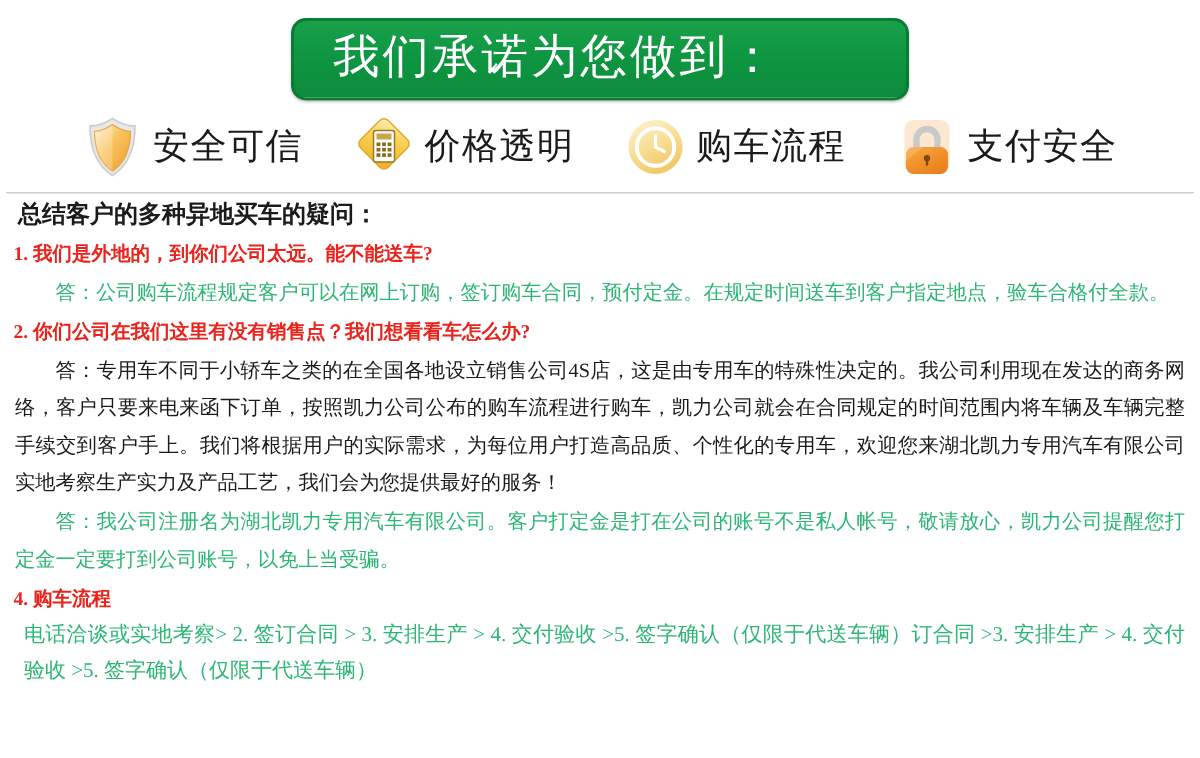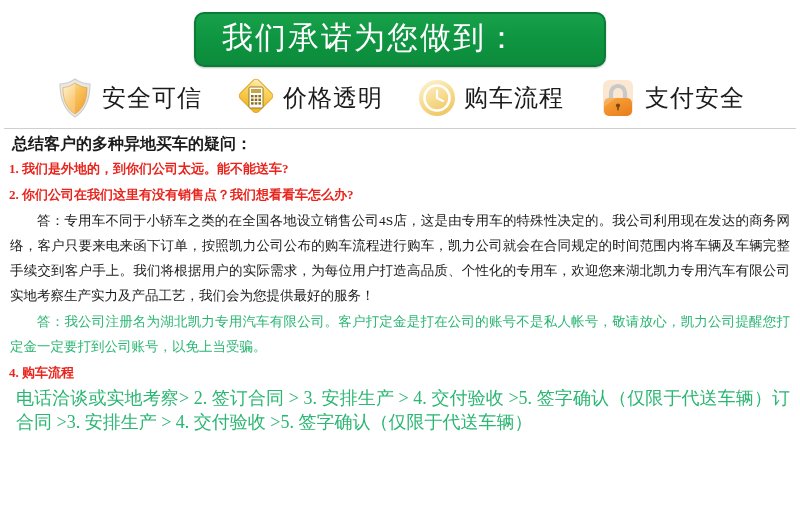--- a/index.html
+++ b/index.html
@@ -98,21 +98,21 @@
     color: #2bb673;
     text-align: justify;
     text-indent: 2em;
     padding: 0 4px 0 4px;
     margin-top: 1px;
   }
   .a.black {
     color: #1b1b1b;
   }
   .flow {
-    font-size: 18px;
+    font-size: 14px;
     line-height: 24px;
     color: #2bb673;
     text-align: justify;
     padding: 0 4px 0 10px;
     margin-top: 1px;
   }
 </style>
 </head>
 <body>
 
@@ -213,20 +213,21 @@
 
 </div>
 
 <div class="divider"></div>
 
 <div class="content">
 
   <div class="heading">总结客户的多种异地买车的疑问：</div>
 
   <div class="q">1. 我们是外地的，到你们公司太远。能不能送车?</div>
+  <div class="a">答：公司购车流程规定客户可以在网上订购，签订购车合同，预付定金。在规定时间送车到客户指定地点，验车合格付全款。</div>
 
   <div class="q">2. 你们公司在我们这里有没有销售点？我们想看看车怎么办?</div>
   <div class="a black">答：专用车不同于小轿车之类的在全国各地设立销售公司4S店，这是由专用车的特殊性决定的。我公司利用现在发达的商务网络，客户只要来电来函下订单，按照凯力公司公布的购车流程进行购车，凯力公司就会在合同规定的时间范围内将车辆及车辆完整手续交到客户手上。我们将根据用户的实际需求，为每位用户打造高品质、个性化的专用车，欢迎您来湖北凯力专用汽车有限公司实地考察生产实力及产品工艺，我们会为您提供最好的服务！</div>
 
   <div class="a">答：我公司注册名为湖北凯力专用汽车有限公司。客户打定金是打在公司的账号不是私人帐号，敬请放心，凯力公司提醒您打定金一定要打到公司账号，以免上当受骗。</div>
 
   <div class="q">4. 购车流程</div>
   <div class="flow">电话洽谈或实地考察&gt; 2. 签订合同 &gt; 3. 安排生产 &gt; 4. 交付验收 &gt;5. 签字确认（仅限于代送车辆）订合同 &gt;3. 安排生产 &gt; 4. 交付验收 &gt;5. 签字确认（仅限于代送车辆）</div>
 
 </div>

